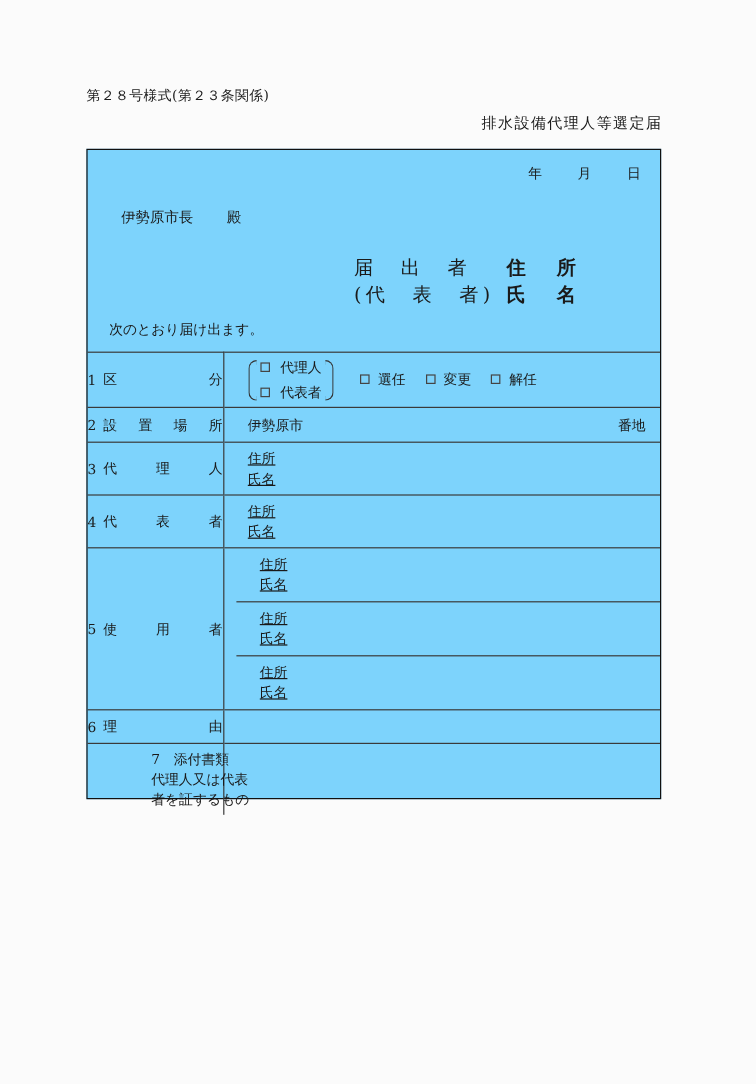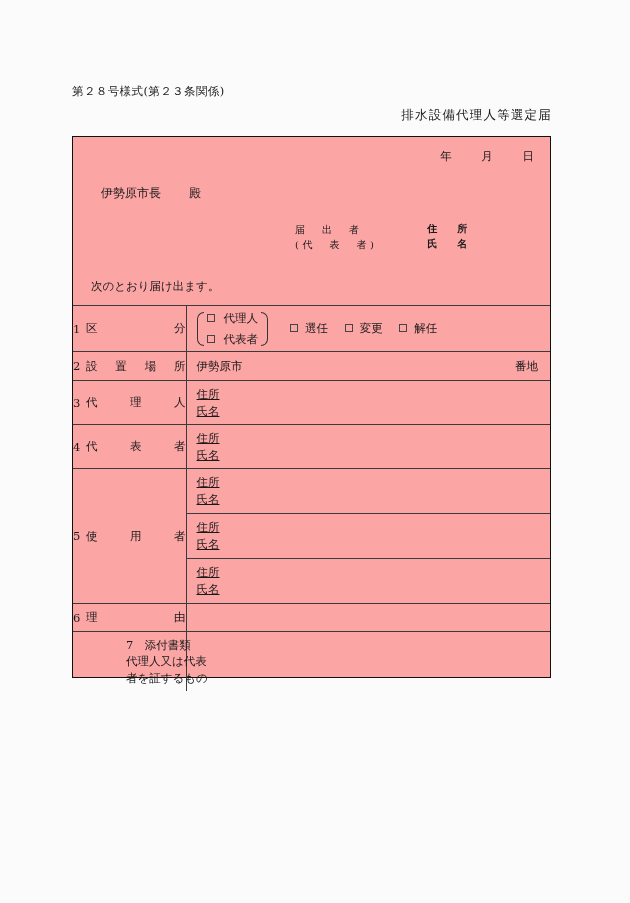--- a/index.html
+++ b/index.html
@@ -12,21 +12,21 @@
     height: 903px;
     background: #fbfbfb;
     font-family: "DejaVu Serif", "Liberation Serif", serif;
     color: #1a1a1a;
     position: relative;
     overflow: hidden;
   }
 
   .page {
     position: absolute;
-    left: 0; top: 12px;
+    left: 0; top: 0;
     width: 630px;
     height: 678px;
   }
 
   
   .form-no {
     position: absolute;
     left: 72px;
     top: 72px;
     font-size: 11.5px;
@@ -46,21 +46,21 @@
 
   
   .frame {
     position: absolute;
     left: 72px;
     top: 124px;
     width: 479px;
     height: 542px;
     border: 1.6px solid #111;
     box-sizing: border-box;
-    background: #fca5a5;
+    background: #7dd3fc;
   }
 
   
   .upper {
     position: relative;
     height: 168px;
     box-sizing: border-box;
   }
   .date-line {
     position: absolute;
@@ -79,24 +79,23 @@
     font-size: 12px;
     white-space: nowrap;
   }
   .addressee .hon { margin-left: 28px; }
 
   .submitter {
     position: absolute;
     left: 222px;
     top: 84px;
     display: flex;
-    align-items: center;
-    font-size: 10px;
-    white-space: nowrap;
-    gap: 40px;
+    align-items: flex-end;
+    font-size: 16px;
+    white-space: nowrap;
   }
   .submitter .who {
     line-height: 1.45;
     padding-top: 2px;
   }
   .submitter .who div { letter-spacing: 3.5px; }
   .submitter .fields {
     margin-left: 10px;
     line-height: 1.45;
     font-weight: bold;
@@ -117,21 +116,21 @@
     border-collapse: collapse;
     table-layout: fixed;
     font-size: 11.5px;
   }
   table.form-table td {
     border-top: 1px solid #3a3a3a;
     border-right: 1px solid #3a3a3a;
     padding: 0;
     vertical-align: middle;
   }
-  table.form-table td:last-child { border-right: none; }
+  table.form-table td:last-child { border-right: none; padding-left: 10px; }
 
   .lbl {
     width: 113px;
     padding: 0 9px;
     box-sizing: border-box;
     white-space: nowrap;
   }
   .lbl-row {
     display: flex;
     align-items: center;

